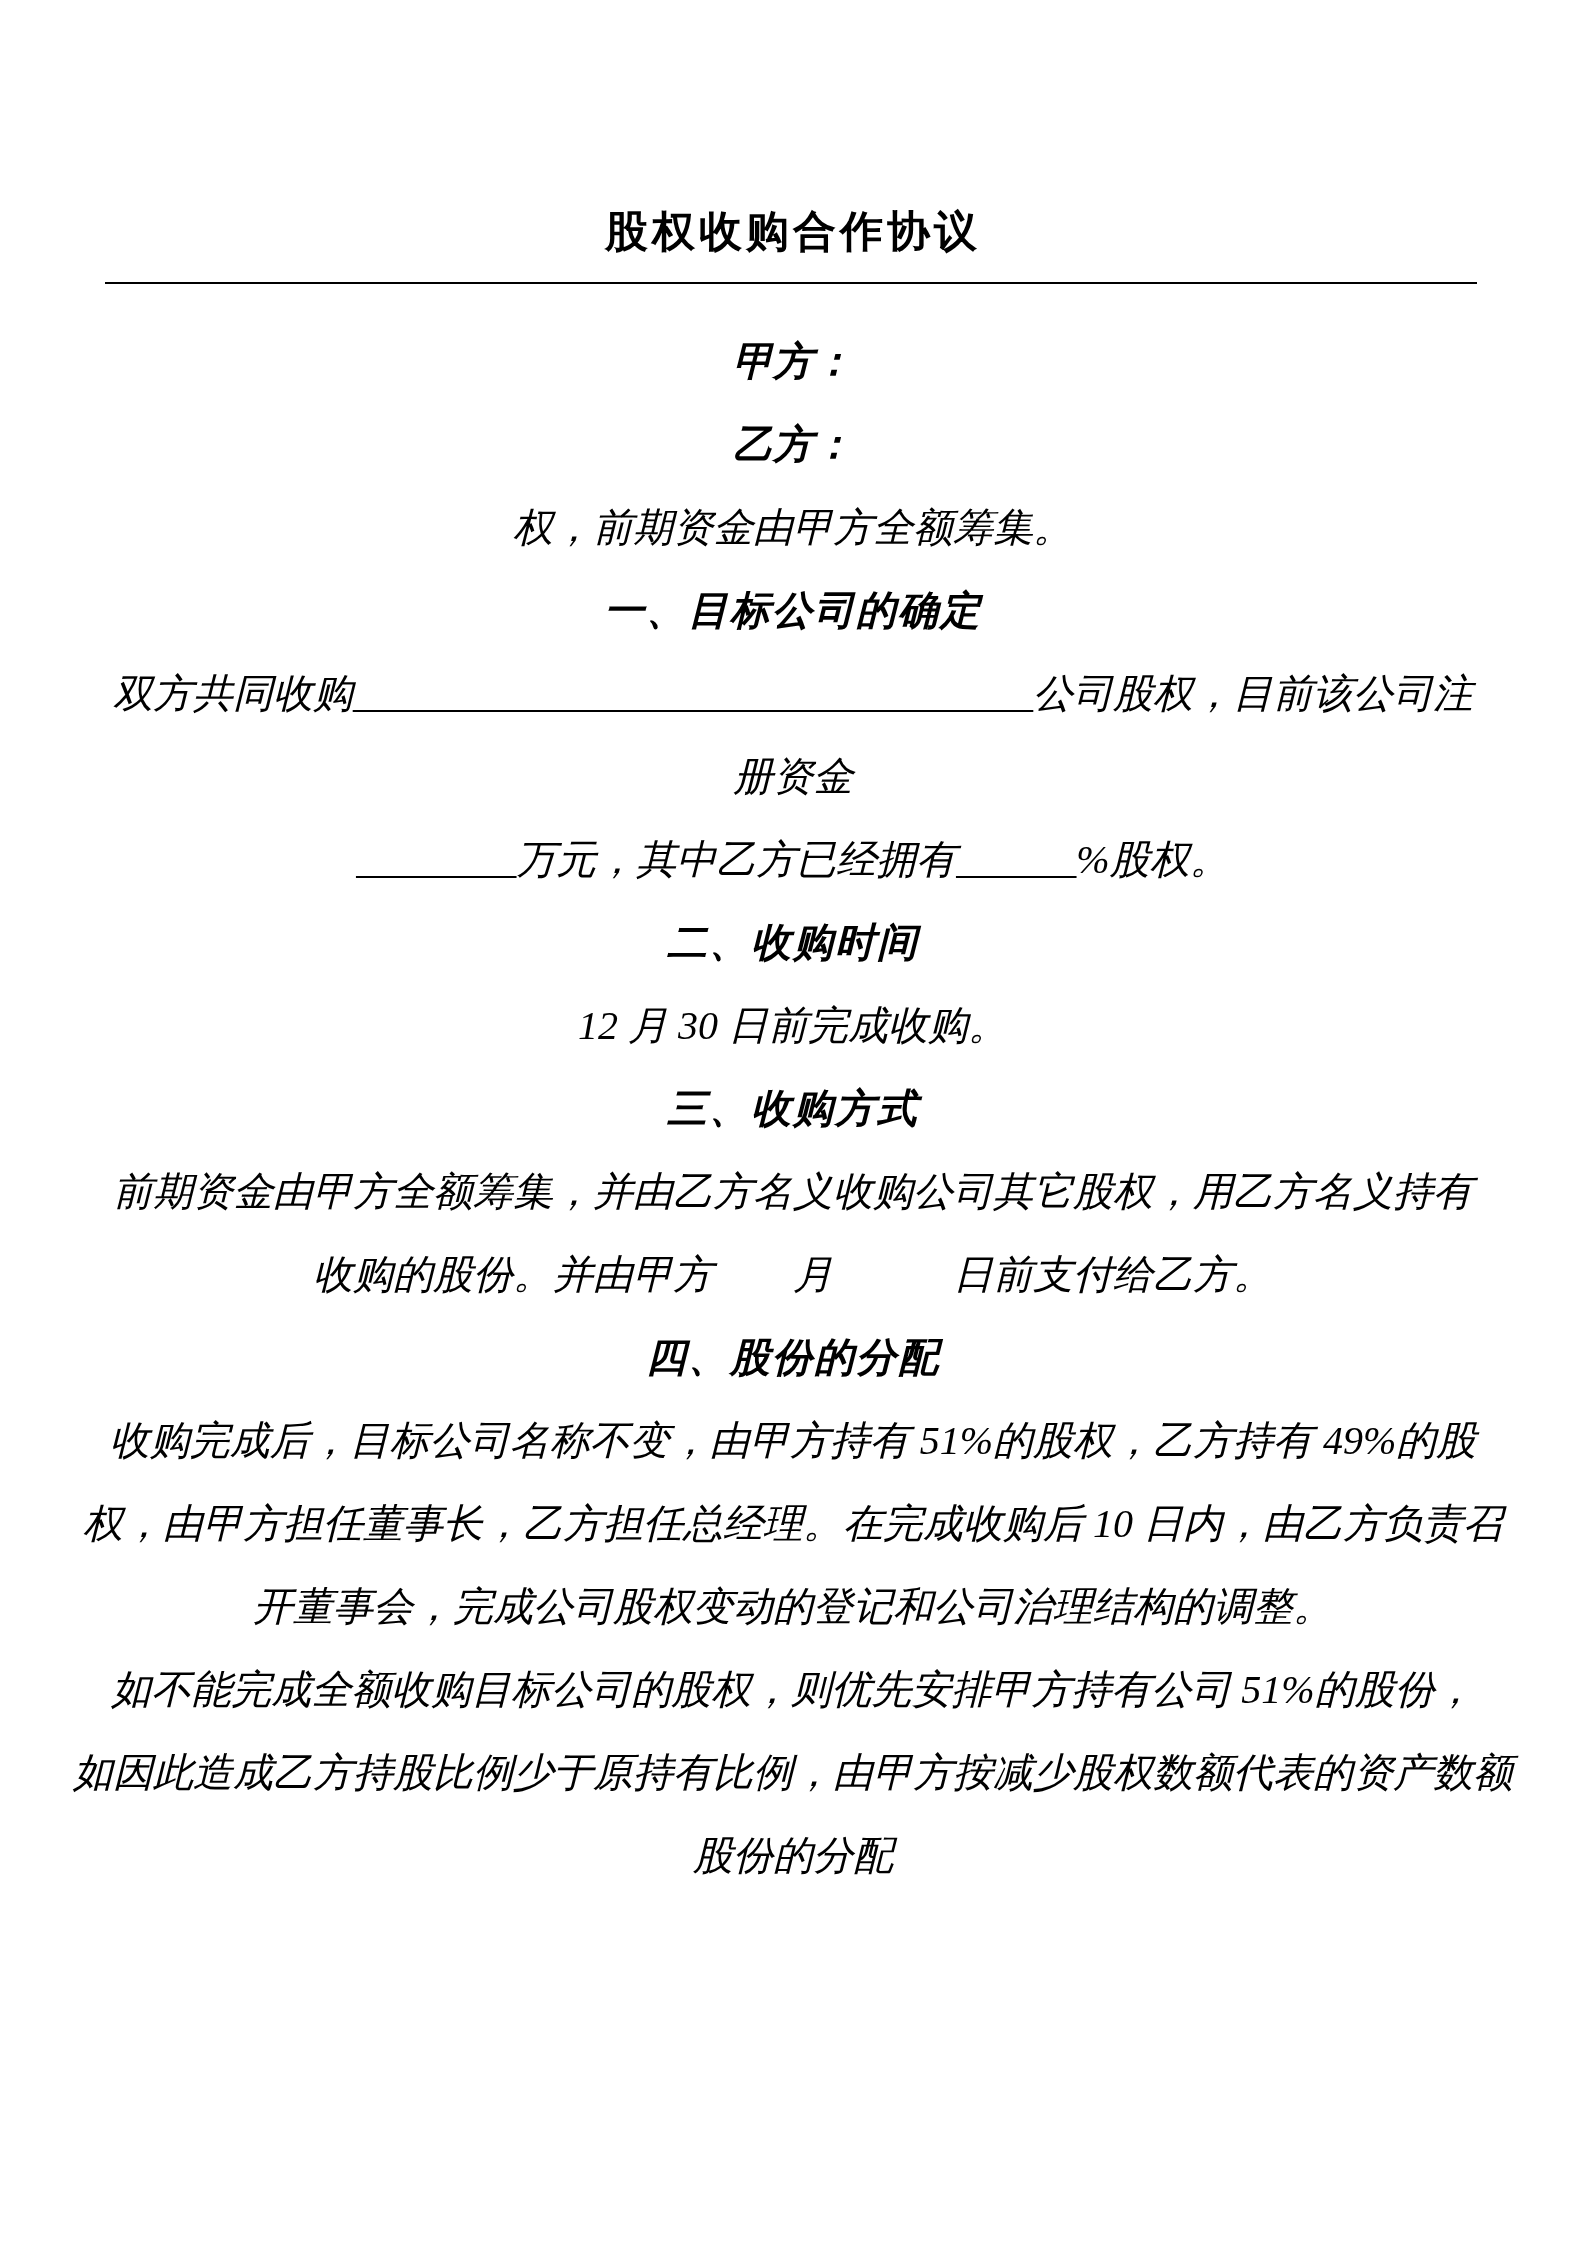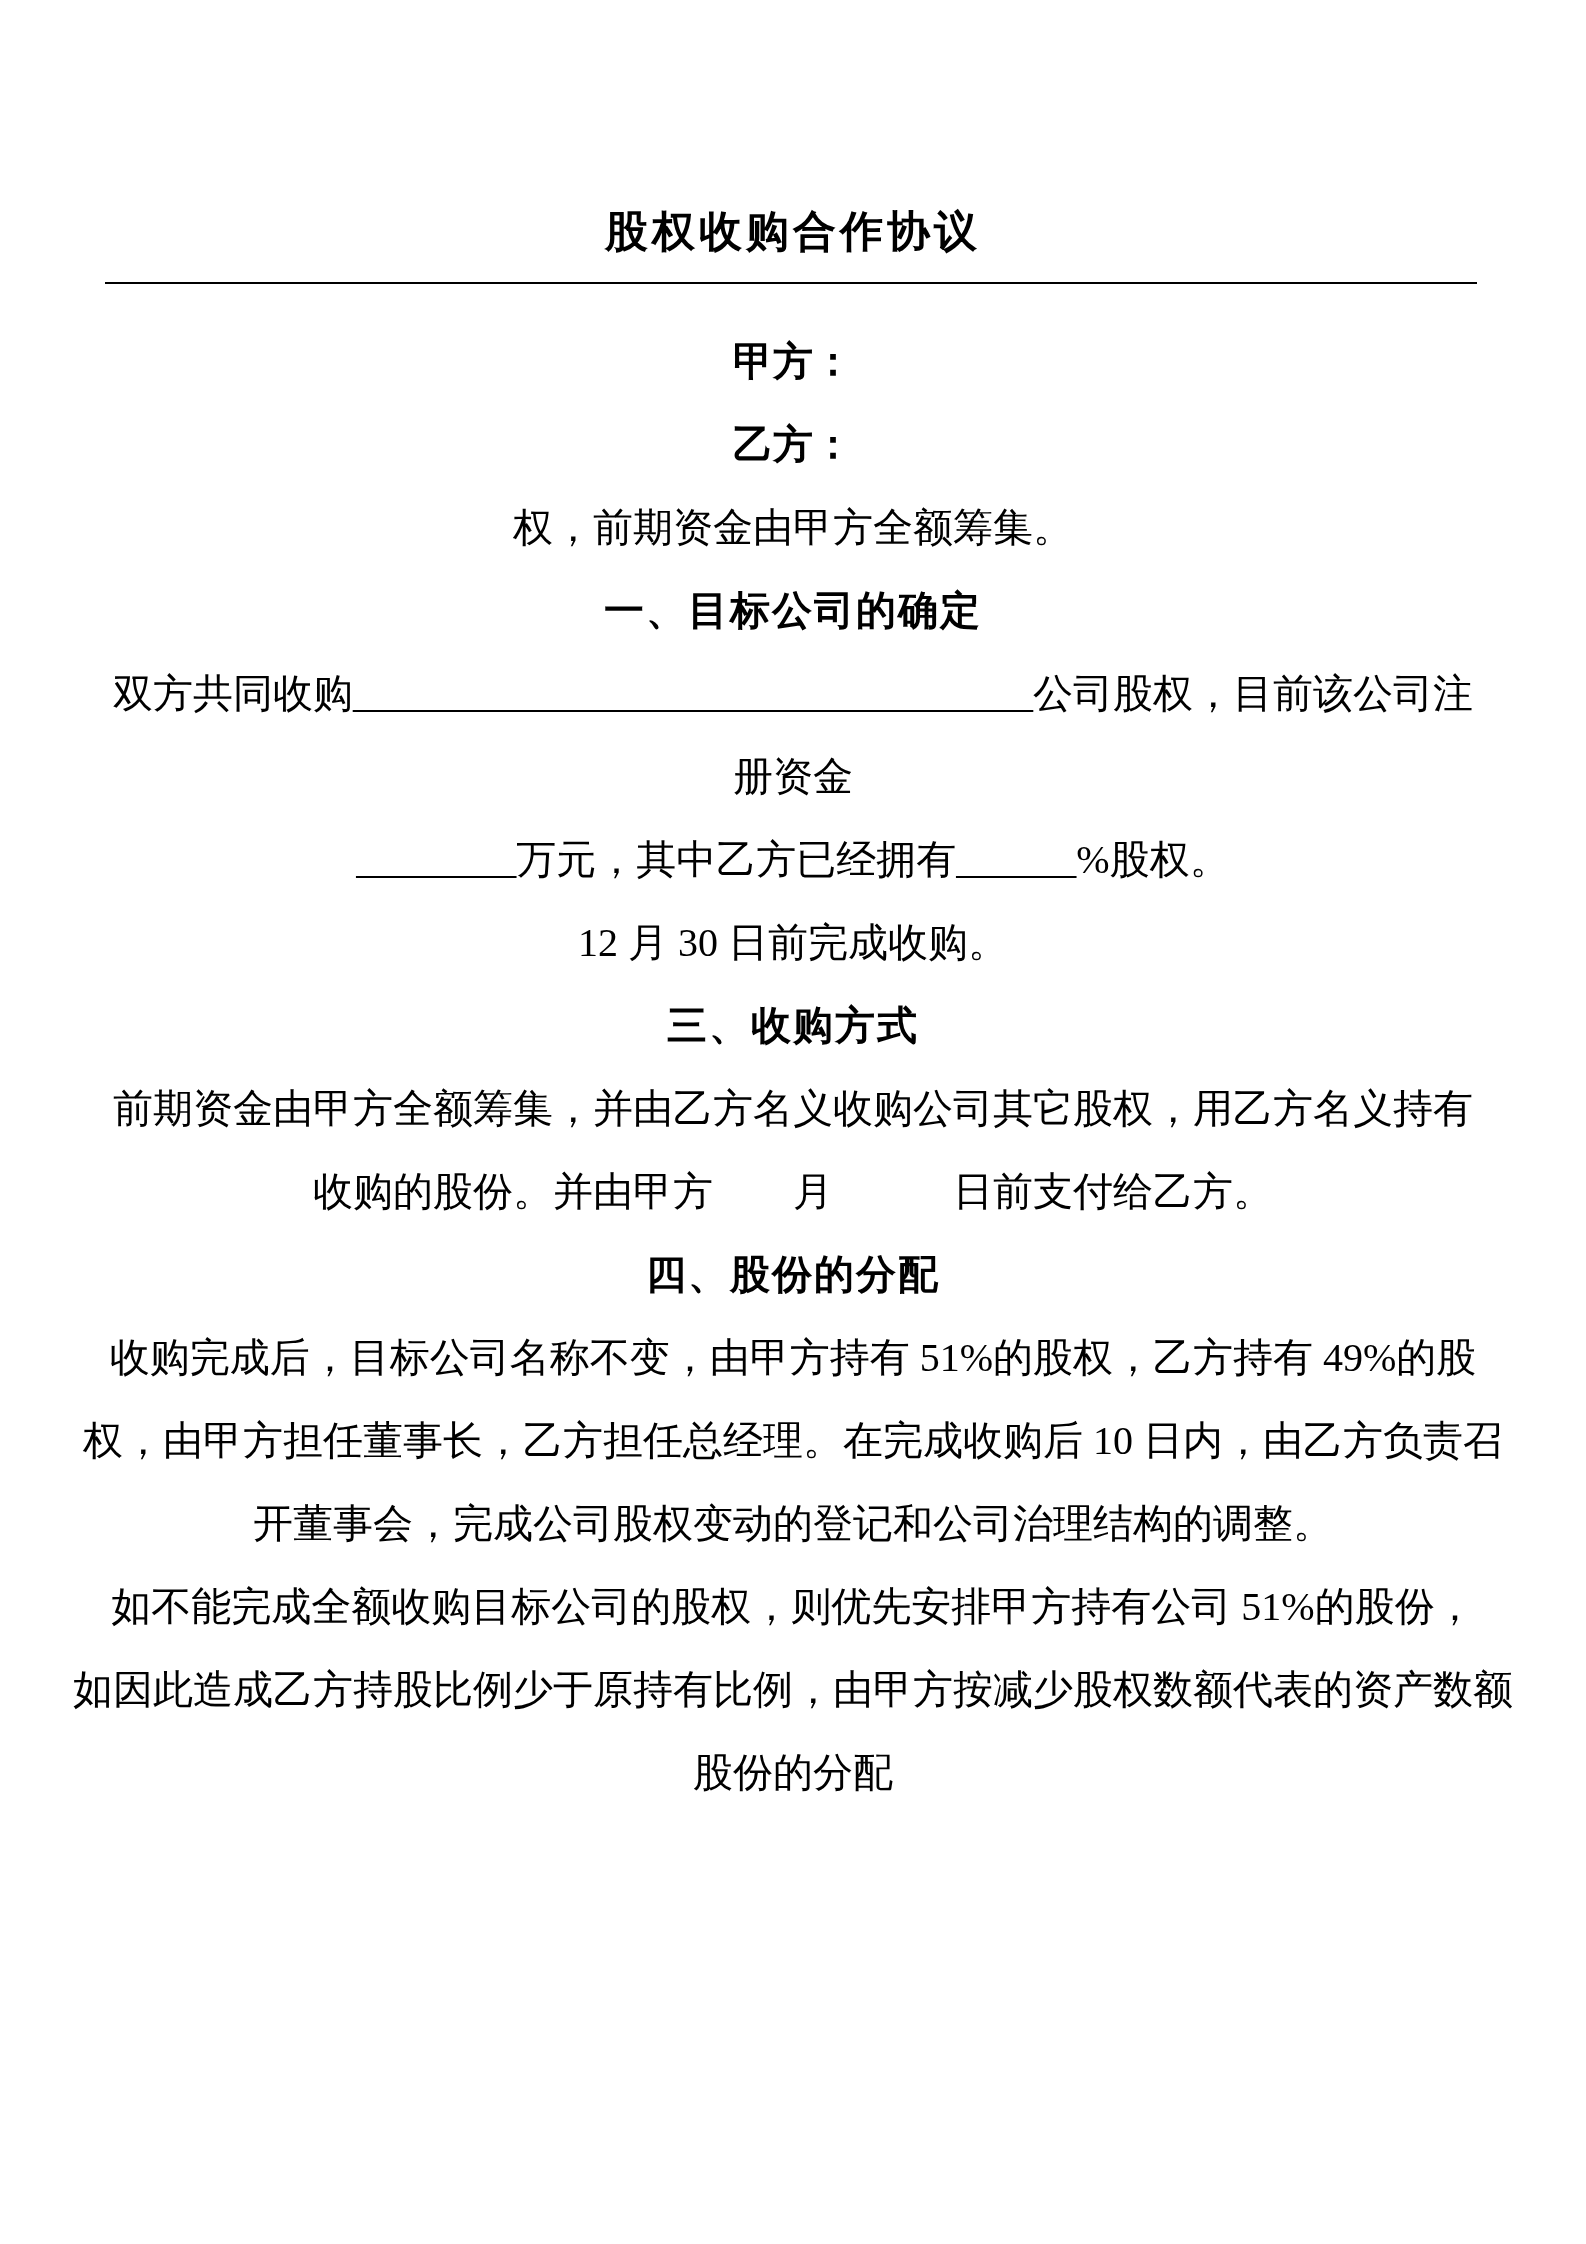--- a/index.html
+++ b/index.html
@@ -32,20 +32,21 @@
   }
   .lines { margin-top: 36px; }
   .line {
     height: 83px;
     display: flex;
     align-items: center;
     justify-content: center;
     font-size: 40px;
     white-space: pre;
     text-align: left;
+    font-style: italic;
   }
   .bold { font-weight: bold; }
   .heading { font-weight: bold; letter-spacing: 2px; }
 </style>
 </head>
 <body>
 
 <div class="page">
 
   <h1 class="doc-title">股权收购合作协议</h1>
@@ -57,20 +58,21 @@
     <div class="line bold">甲方：</div>
     <div class="line bold">乙方：</div>
 
     <div class="line">权，前期资金由甲方全额筹集。</div>
 
     <div class="line heading">一、目标公司的确定</div>
     <div class="line">双方共同收购__________________________________公司股权，目前该公司注</div>
     <div class="line">册资金</div>
     <div class="line">________万元，其中乙方已经拥有______%股权。</div>
 
+    <div class="line heading">二、收购时间</div>
     <div class="line">12 月 30 日前完成收购。</div>
 
     <div class="line heading">三、收购方式</div>
     <div class="line">前期资金由甲方全额筹集，并由乙方名义收购公司其它股权，用乙方名义持有</div>
     <div class="line">收购的股份。并由甲方　　月　　　日前支付给乙方。</div>
 
     <div class="line heading">四、股份的分配</div>
     <div class="line">收购完成后，目标公司名称不变，由甲方持有 51%的股权，乙方持有 49%的股</div>
     <div class="line">权，由甲方担任董事长，乙方担任总经理。在完成收购后 10 日内，由乙方负责召</div>
     <div class="line">开董事会，完成公司股权变动的登记和公司治理结构的调整。</div>

